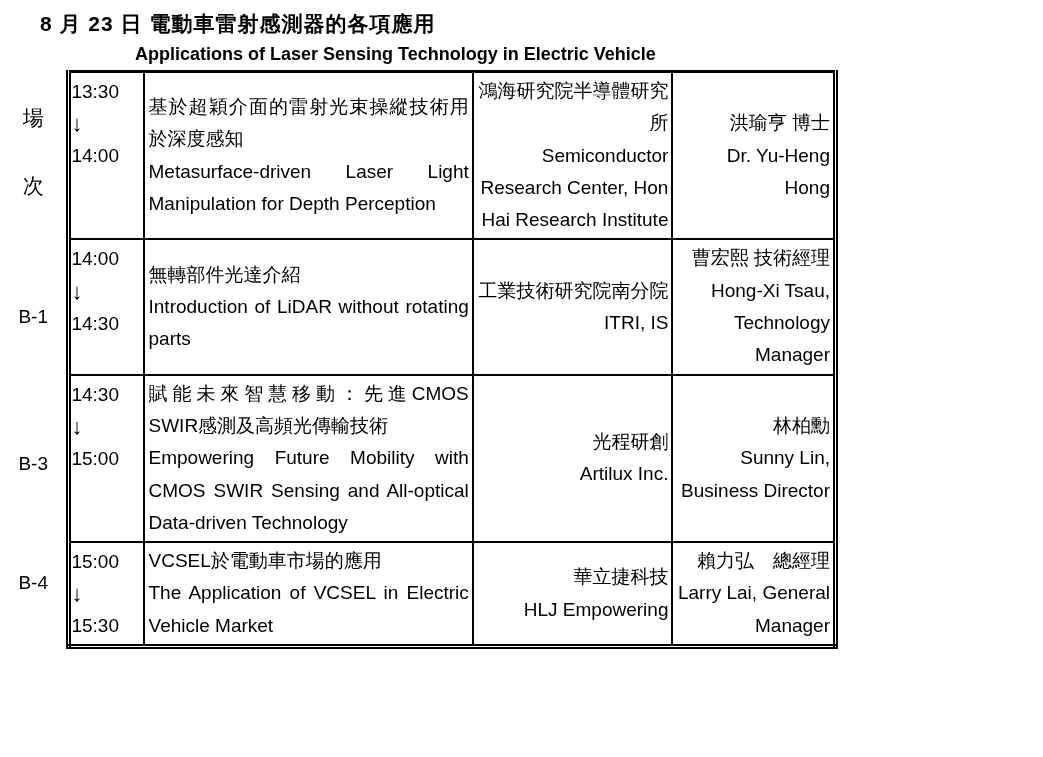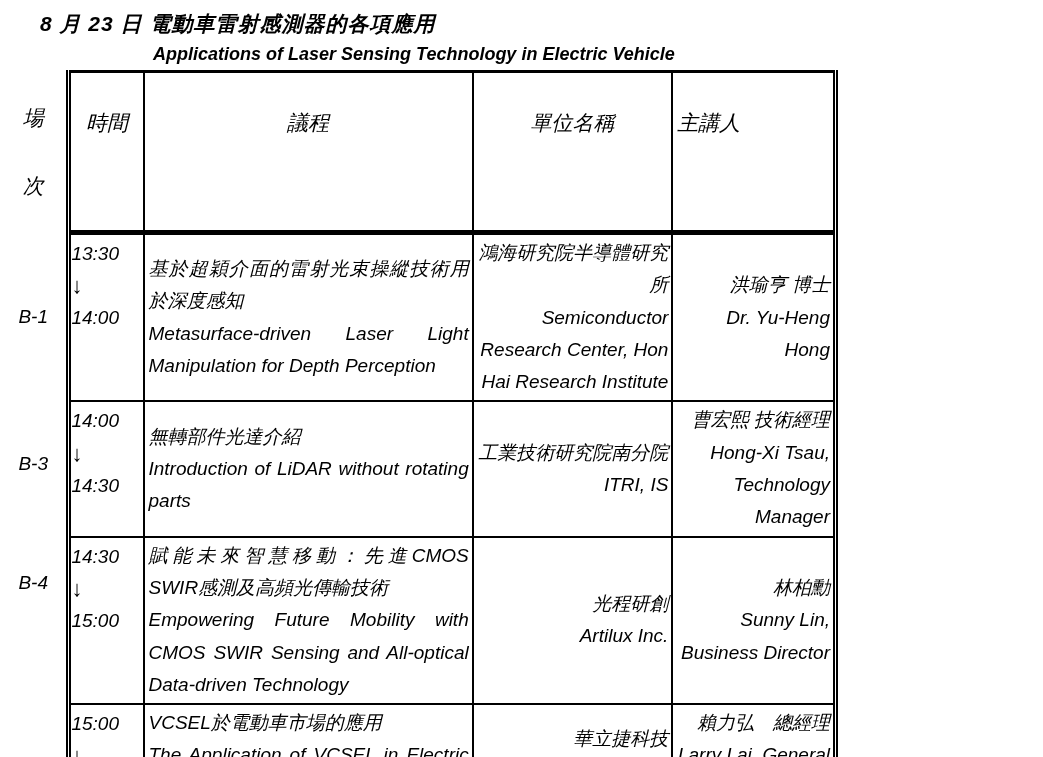--- a/index.html
+++ b/index.html
@@ -3,30 +3,30 @@
 <meta charset="utf-8">
 <style>
   * { box-sizing: border-box; margin: 0; padding: 0; }
   html, body {
     width: 1043px; height: 757px;
     background: #ffffff;
     color: #000000;
     font-family: "Liberation Sans", sans-serif;
     overflow: hidden;
   }
-  .page { position: relative; width: 838px; height: 757px; font-style: italic; }
+  .page { position: relative; width: 838px; height: 757px; }
 
   .title-zh {
     position: absolute; left: 40px; top: 10px;
     font-size: 21px; font-weight: bold;
     letter-spacing: 1px;
     white-space: nowrap;
   }
   .title-en {
-    position: absolute; left: 153px; top: 44px;
+    position: absolute; left: 135px; top: 44px;
     font-size: 18px; font-weight: bold;
     white-space: nowrap;
   }
 
   .layout {
     position: absolute; left: 0; top: 70px;
     display: flex; flex-direction: row;
   }
 
   
@@ -117,26 +117,20 @@
 
     <table class="schedule">
       <colgroup>
         <col class="c-time">
           <col class="c-agenda">
           <col class="c-org">
           <col class="c-spk">
       </colgroup>
 
       <tbody>
-          <tr class="head">
-        <th class="h-time">時間</th>
-        <th class="h-agenda">議程</th>
-        <th class="h-org">單位名稱</th>
-        <th class="h-spk">主講人</th>
-      </tr>
 
       <tr class="r1">
         <td class="time">
           <span class="t">13:30</span>
           <span class="arrow">↓</span>
           <span class="t">14:00</span>
         </td>
         <td class="agenda">
           <div class="zh">基於超穎介面的雷射光束操縱技術用於深度感知</div>
           <div class="en">Metasurface-driven Laser Light Manipulation for Depth Perception</div>

